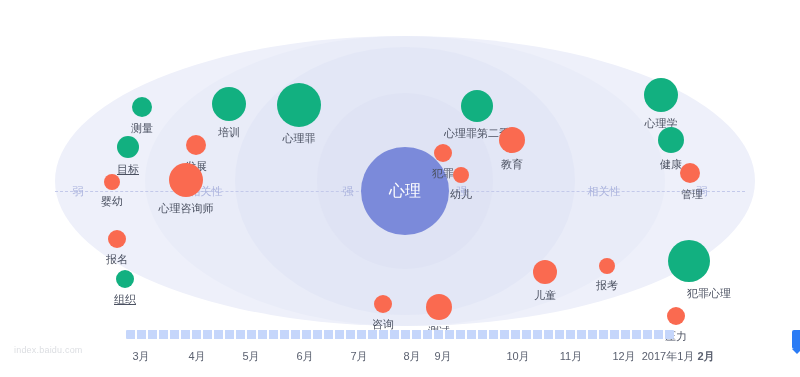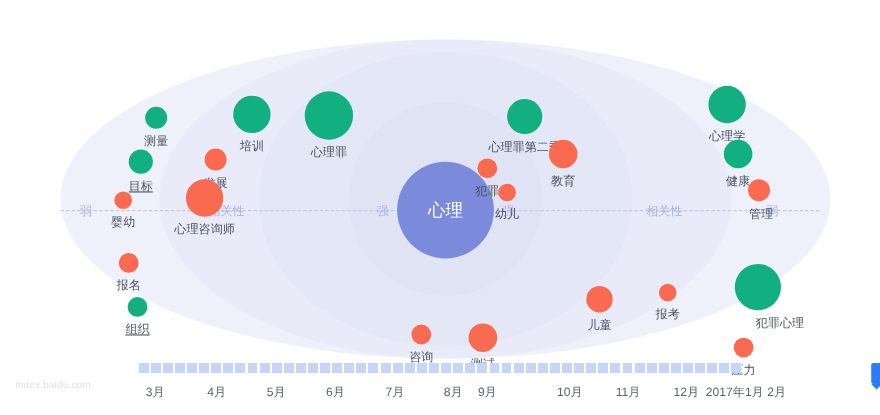--- a/index.html
+++ b/index.html
@@ -254,17 +254,17 @@
       <div class="tick" style="left: 197px;">4月</div>
       <div class="tick" style="left: 251px;">5月</div>
       <div class="tick" style="left: 305px;">6月</div>
       <div class="tick" style="left: 359px;">7月</div>
       <div class="tick" style="left: 412px;">8月</div>
       <div class="tick" style="left: 443px;">9月</div>
       <div class="tick" style="left: 518px;">10月</div>
       <div class="tick" style="left: 571px;">11月</div>
       <div class="tick" style="left: 624px;">12月</div>
       <div class="tick" style="left: 668px;">2017年1月</div>
-      <div class="tick" style="left: 706px;">2月</div>
+      <div class="tick" style="left: 706px; font-weight: bold;">2月</div>
     </div>
 </div>
 
 <div id="watermark">index.baidu.com</div>
 
 </body></html>

